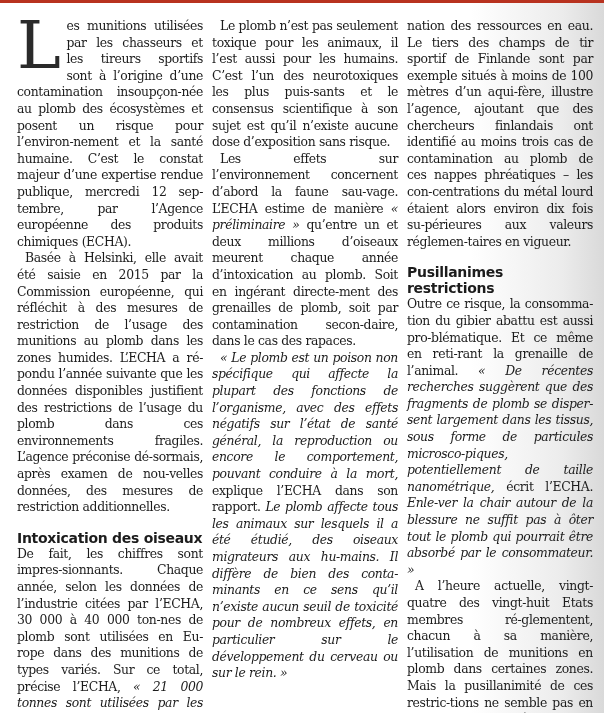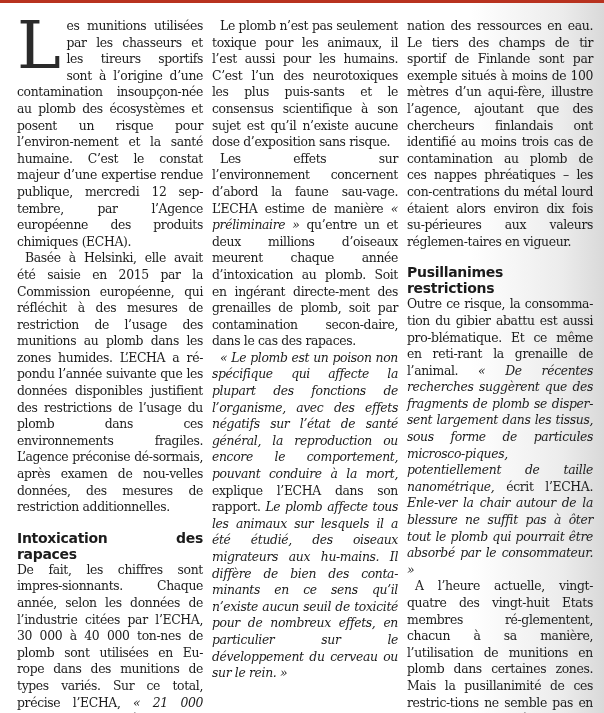--- a/index.html
+++ b/index.html
@@ -38,21 +38,21 @@
 </style>
 </head>
 <body>
 
 <div class="topbar"></div>
 
 <div class="columns">
   <div class="col">
     <p class="dropcap-para"><span class="dropcap">L</span><span>es munitions utilisées par les chasseurs et les tireurs sportifs sont à l’origine d’une contamination insoupçon-née au plomb des écosystèmes et posent un risque pour l’environ-nement et la santé humaine. C’est le constat majeur d’une expertise rendue publique, mercredi 12 sep-tembre, par l’Agence européenne des produits chimiques (ECHA).</span></p>
     <p>Basée à Helsinki, elle avait été saisie en 2015 par la Commission européenne, qui réfléchit à des mesures de restriction de l’usage des munitions au plomb dans les zones humides. L’ECHA a ré-pondu l’année suivante que les données disponibles justifient des restrictions de l’usage du plomb dans ces environnements fragiles. L’agence préconise dé-sormais, après examen de nou-velles données, des mesures de restriction additionnelles.</p>
-    <h3>Intoxication des rapaces</h3>
+    <h3>Intoxication des oiseaux</h3>
     <p class="noindent"><span>De fait, les chiffres sont impres-sionnants. Chaque année, selon les données de l’industrie citées par l’ECHA, 30 000 à 40 000 ton-nes de plomb sont utilisées en Eu-rope dans des munitions de types variés. Sur ce total, précise l’ECHA, </span><em>« 21 000 tonnes sont utilisées par les chasseurs, dont un maximum de 7 000 tonnes dans les zones hu-mides et de 14 000 tonnes sur la terre ferme »</em></p>
 
   </div>
 
   <div class="col">
     <p>Le plomb n’est pas seulement toxique pour les animaux, il l’est aussi pour les humains. C’est l’un des neurotoxiques les plus puis-sants et le consensus scientifique à son sujet est qu’il n’existe aucune dose d’exposition sans risque.</p>
     <p><span>Les effets sur l’environnement concernent d’abord la faune sau-vage. L’ECHA estime de manière </span><em>« préliminaire »</em><span> qu’entre un et deux millions d’oiseaux meurent chaque année d’intoxication au plomb. Soit en ingérant directe-ment des grenailles de plomb, soit par contamination secon-daire, dans le cas des rapaces.</span></p>
     <p><em>« Le plomb est un poison non spécifique qui affecte la plupart des fonctions de l’organisme, avec des effets négatifs sur l’état de santé général, la reproduction ou encore le comportement, pouvant conduire à la mort,</em><span> explique l’ECHA dans son rapport. </span><em>Le plomb affecte tous les animaux sur lesquels il a été étudié, des oiseaux migrateurs aux hu-mains. Il diffère de bien des conta-minants en ce sens qu’il n’existe aucun seuil de toxicité pour de nombreux effets, en particulier sur le développement du cerveau ou sur le rein. »</em></p>
 
   </div>

